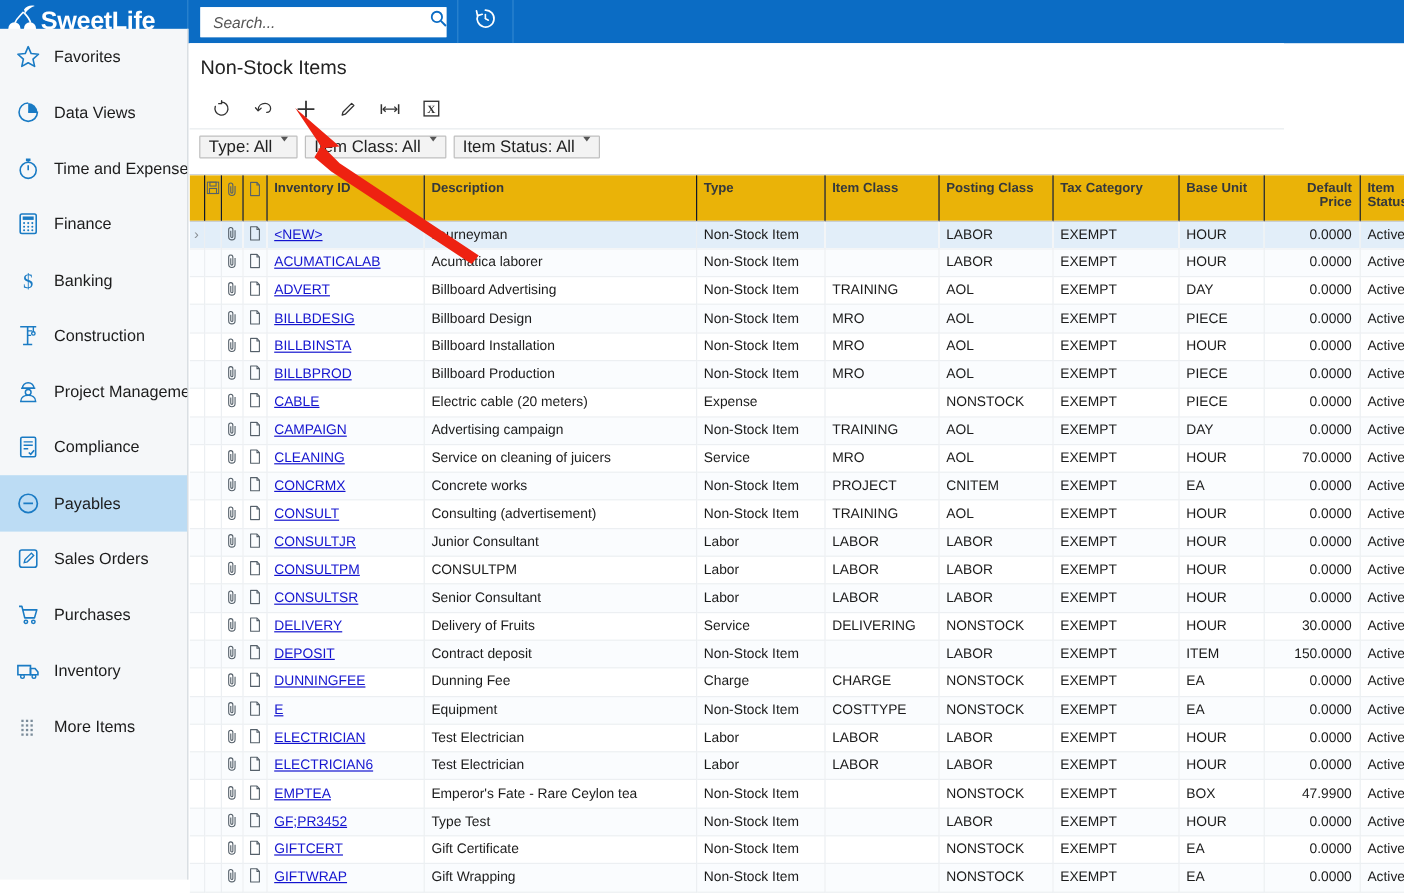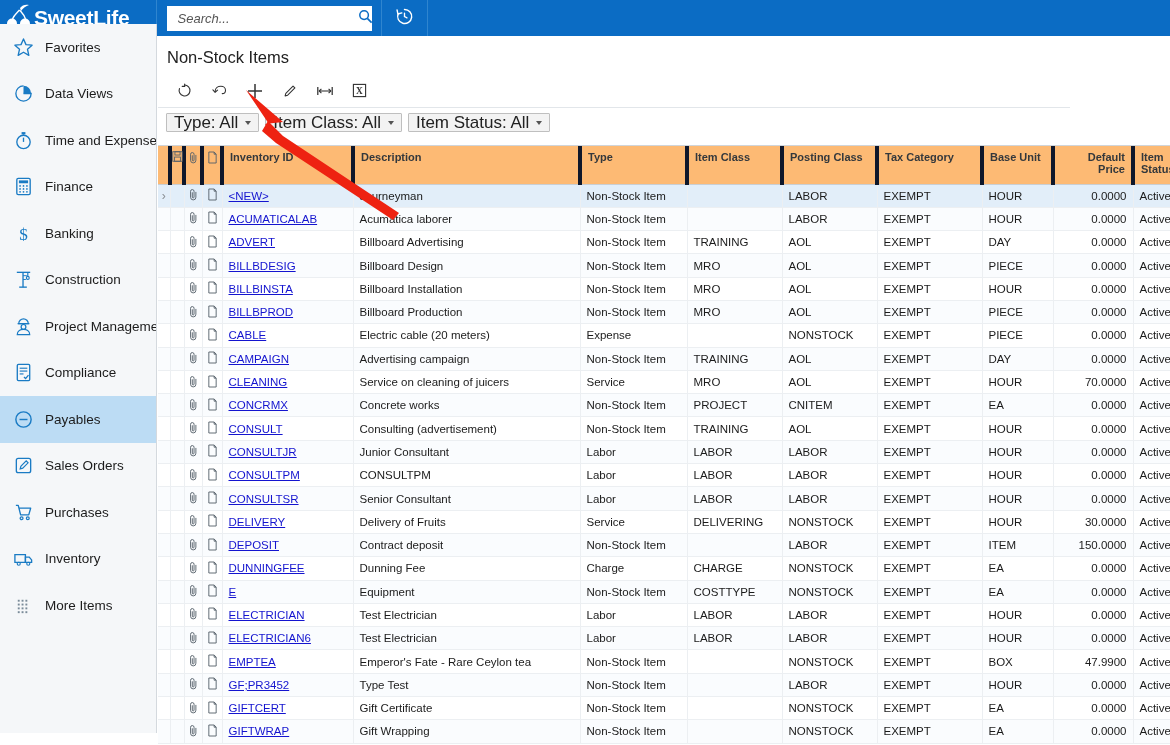--- a/index.html
+++ b/index.html
@@ -108,24 +108,24 @@
     height: 29px;
     display: flex; align-items: center;
     padding-left: 8px;
     background: #ffffff;
   }
   .filter-tab {
     height: 19px;
     border: 1px solid #bfbfbf;
     background: #f3f3f3;
     border-radius: 1px;
-    display: flex; align-items: center;
+    display: flex; align-items: flex-start;
     padding: 0 7px;
     margin-right: 6px;
-    font-size: 17px; color: #222;
+    font-size: 14px; color: #222;
     cursor: pointer;
     white-space: nowrap;
   }
   .filter-caret {
     margin-left: 7px;
     width: 0; height: 0;
     border-left: 3.5px solid transparent;
     border-right: 3.5px solid transparent;
     border-top: 4.5px solid #555;
   }
@@ -137,22 +137,22 @@
     border-top: 1px solid #d0d5da;
     overflow: hidden;
   }
   table.grid {
     border-collapse: collapse;
     width: 1012px;
     table-layout: fixed;
     font-size: 11.5px;
   }
   table.grid th {
-    background: #fdba74;
-    border-right: 4px solid #0f172a;
+    background: #eab308;
+    border-right: 1px solid #0f172a;
     border-bottom: 1px solid #c9ced3;
     color: #34383c;
     font-weight: bold;
     font-size: 11px;
     text-align: left;
     vertical-align: top;
     padding: 5px 6px 4px 6px;
     height: 38px;
     white-space: normal;
     line-height: 12px;

